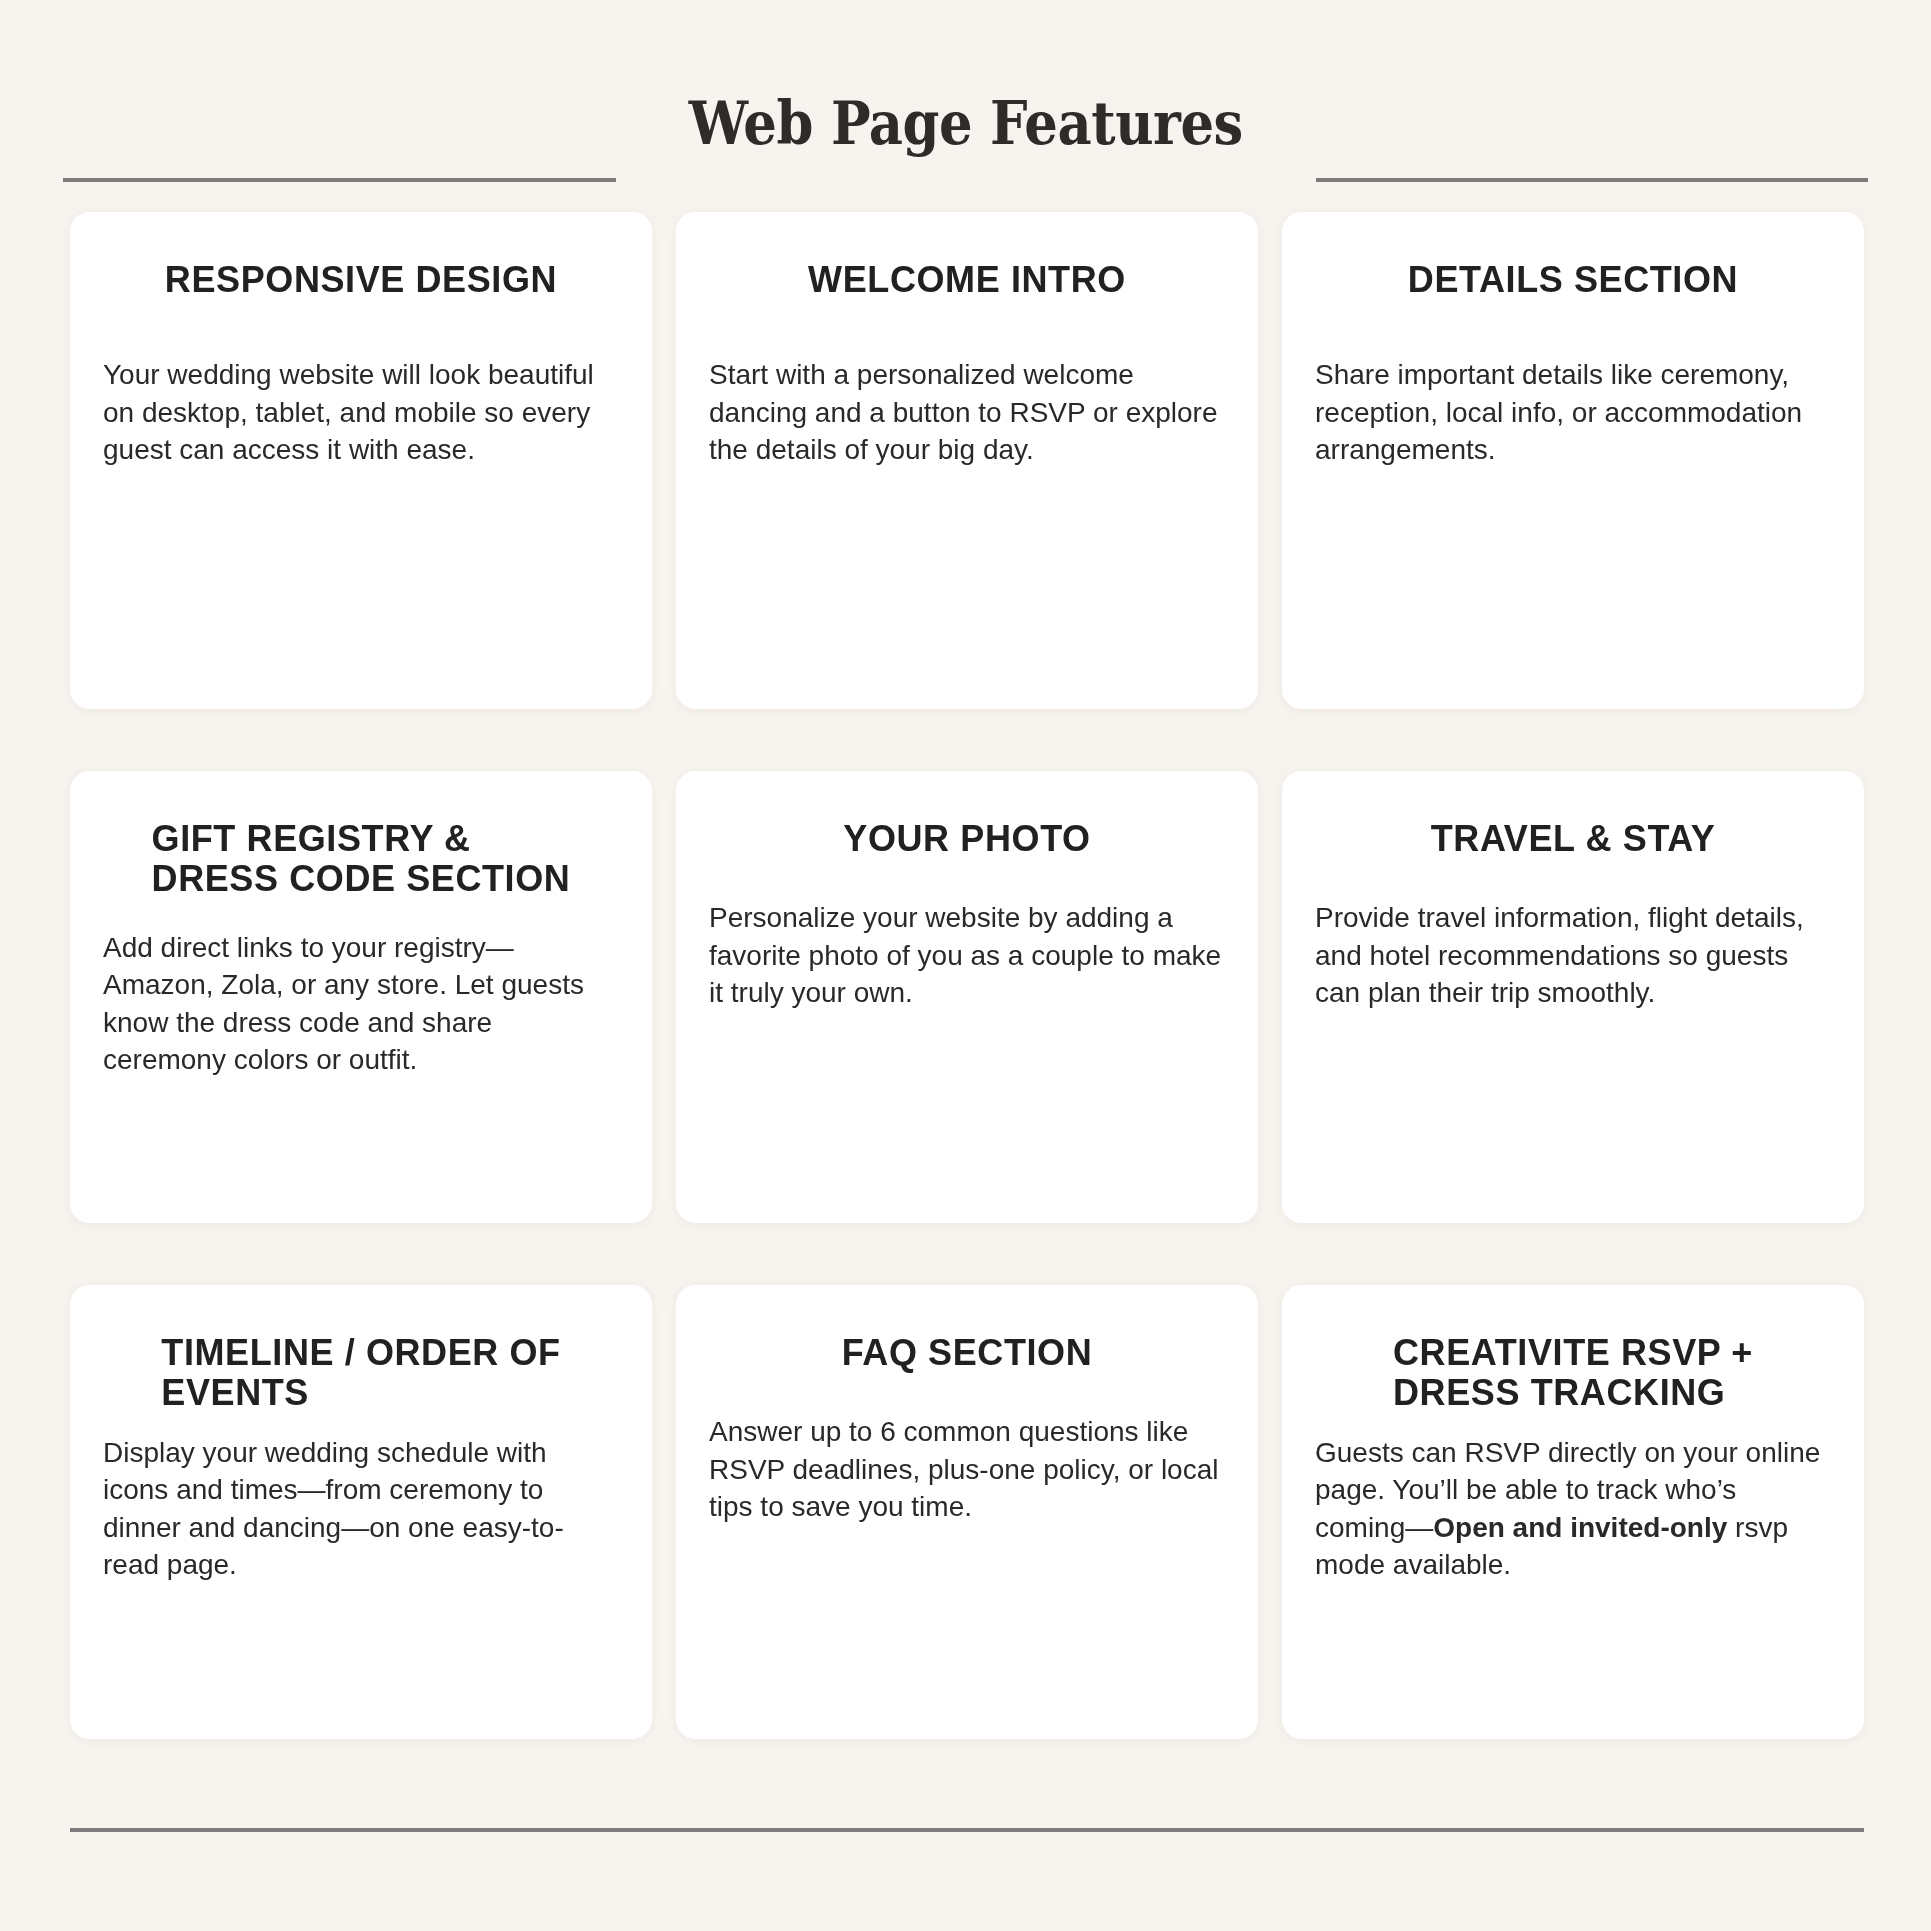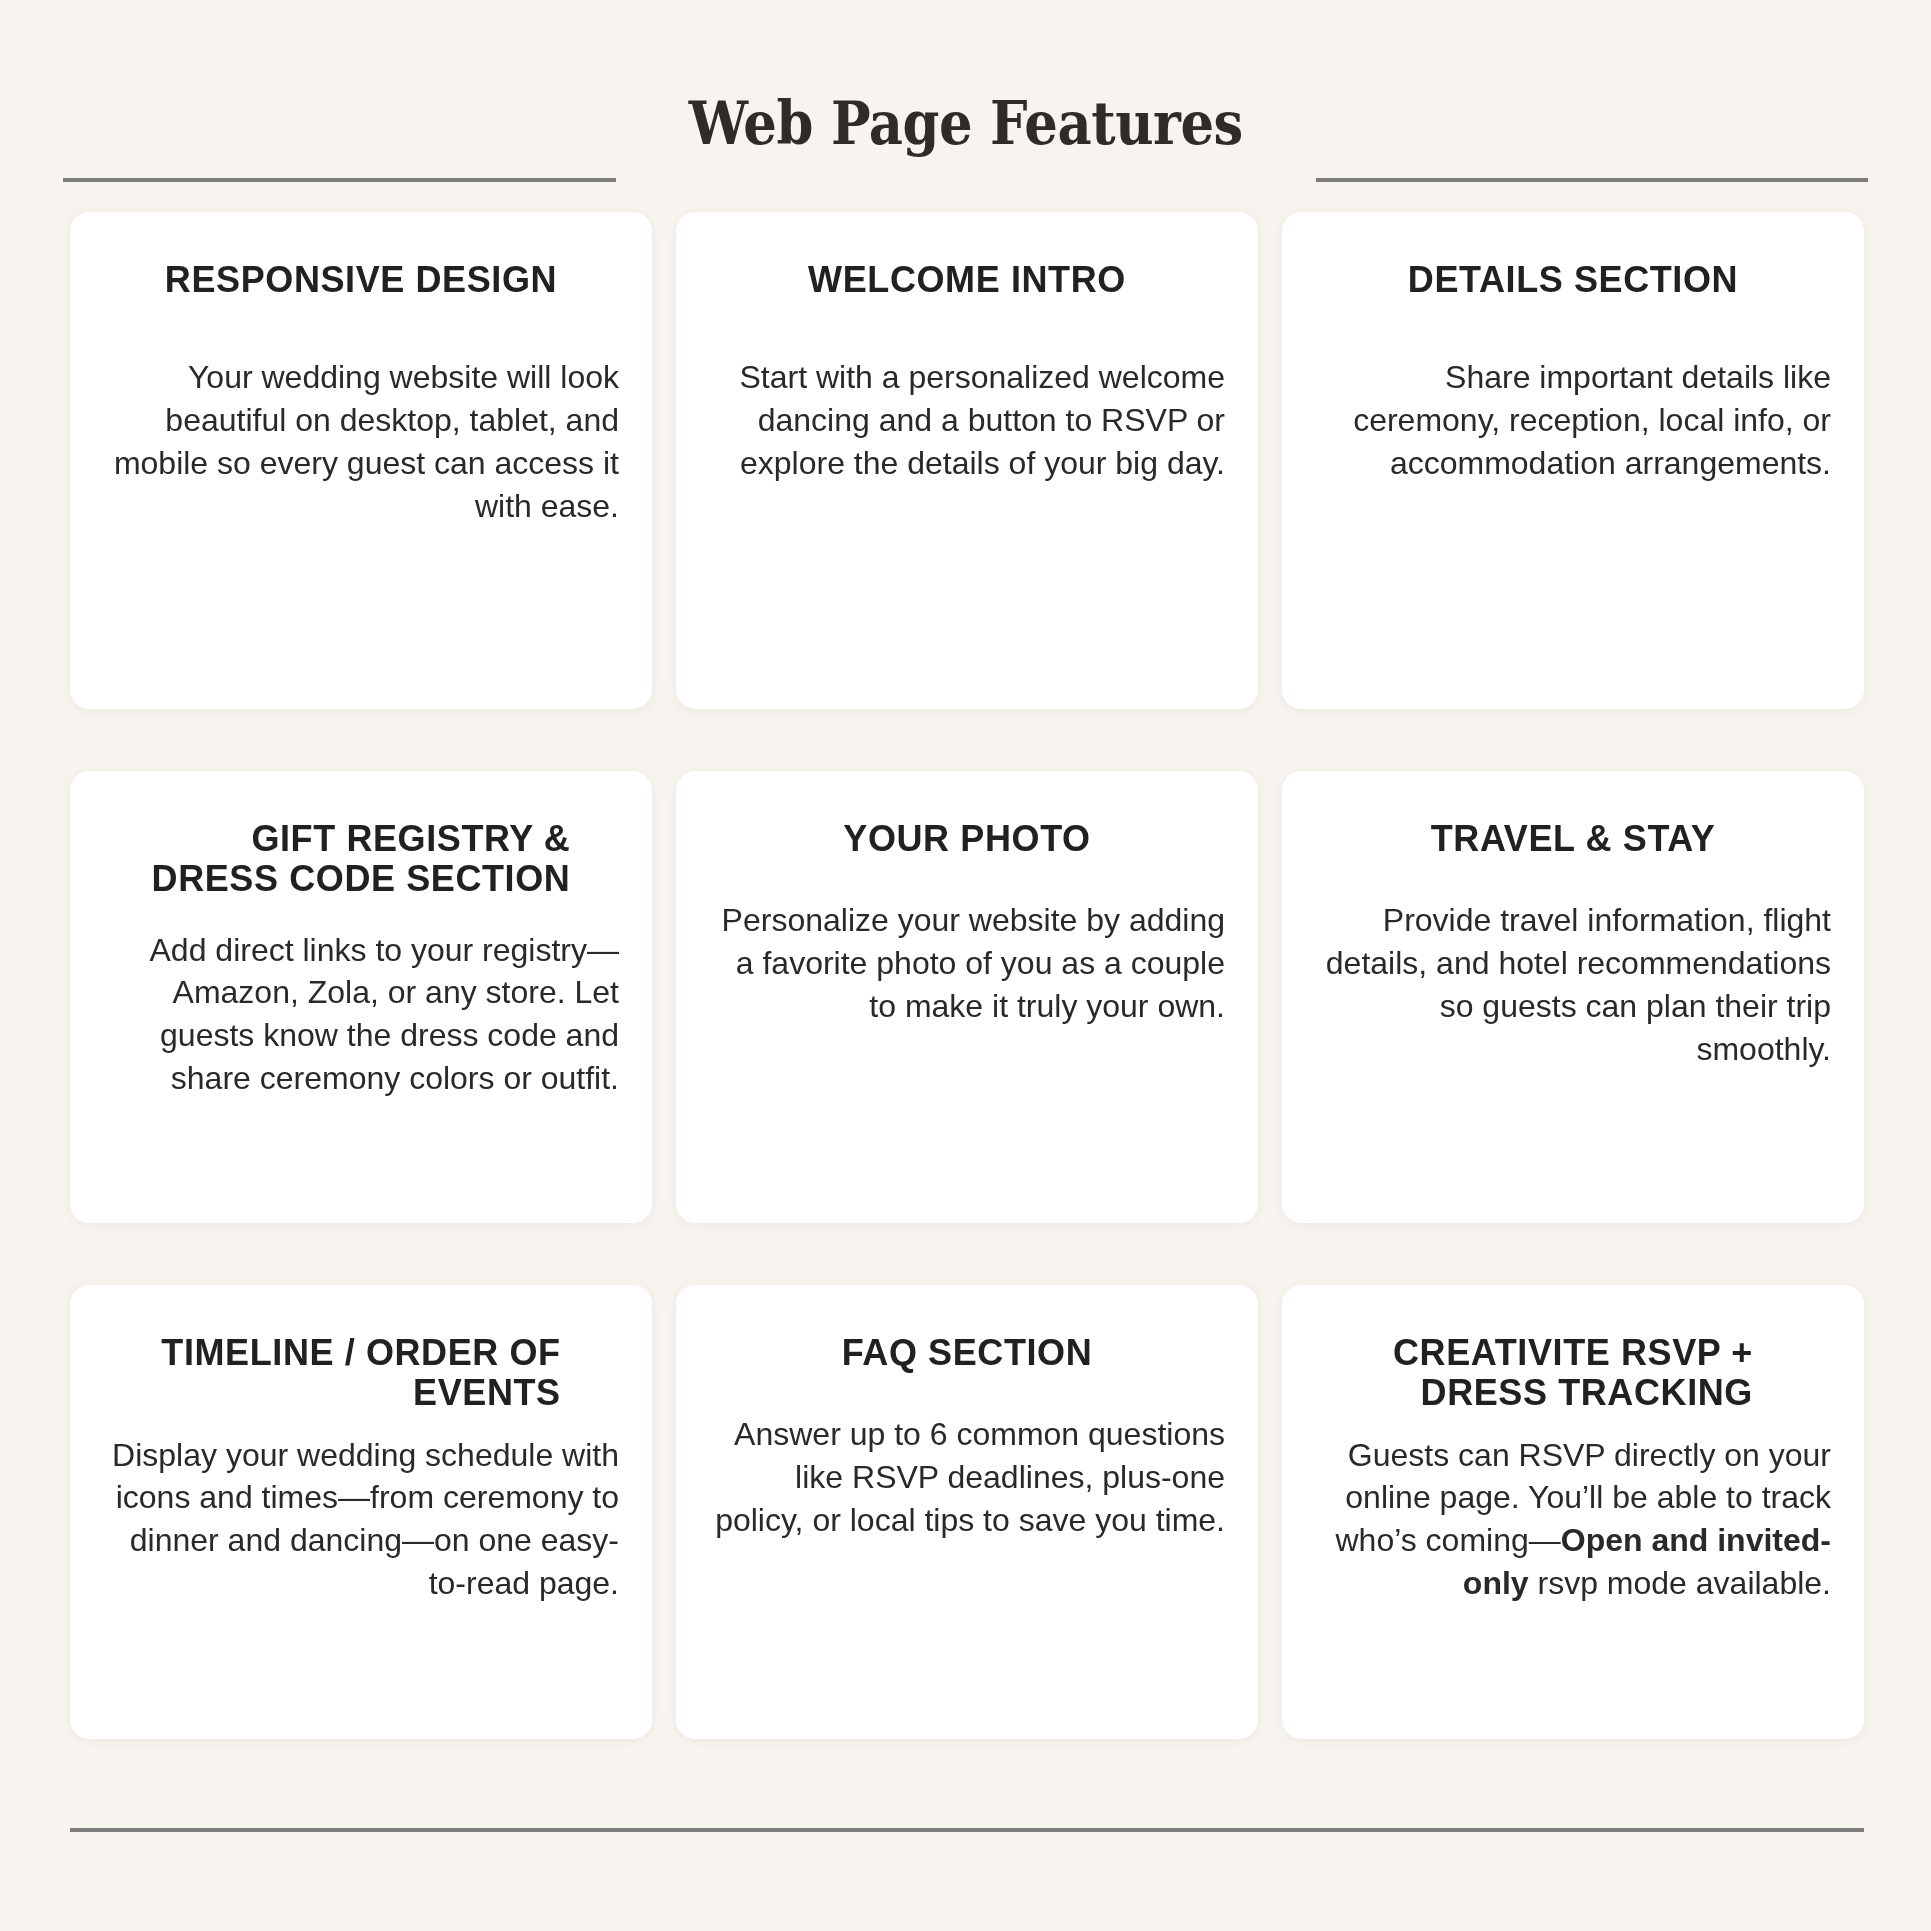--- a/index.html
+++ b/index.html
@@ -64,38 +64,38 @@
 
   .card {
     background: #FFFFFF;
     border-radius: 19.3px;
     box-shadow: 0 1.9px 9.7px rgba(120, 105, 95, 0.07);
     padding: 46px 33px 29px 33px;
     box-sizing: border-box;
     display: flex;
     flex-direction: column;
     align-items: center;
-    text-align: right;
+    text-align: left;
     overflow: hidden;
   }
 
   .card-title {
     font-family: "Liberation Sans", sans-serif;
     font-size: 36px;
     font-weight: 700;
     color: #23211F;
     letter-spacing: 0.6px;
     line-height: 1.12;
     margin: 0;
     white-space: pre-line;
   }
 
   .card-body {
     font-family: "Liberation Sans", sans-serif;
-    font-size: 32px;
+    font-size: 28px;
     font-weight: 400;
     color: #2B2927;
     line-height: 1.34;
     margin: 0;
     white-space: pre-line;
   }
 
   
   .row-1 .card-body { margin-top: 56px; }
   .row-2 .card-body { margin-top: 29px; }

